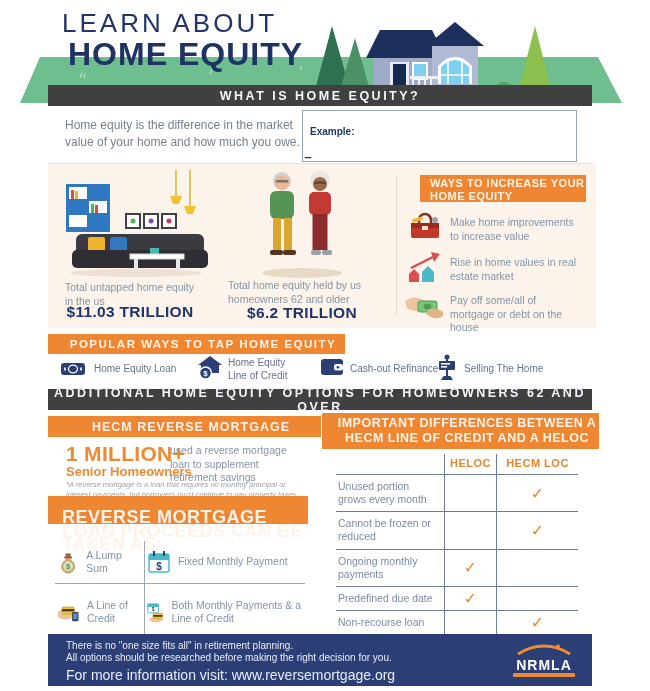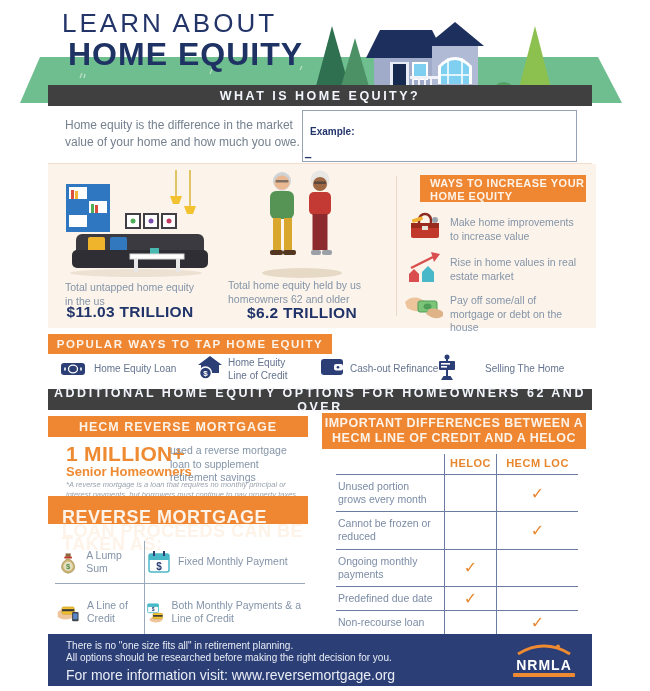--- a/index.html
+++ b/index.html
@@ -32,35 +32,35 @@
   .peach-line{height:0;border-top:1px solid #f3decb;}
 
   
   .cream{left:48px;top:164px;width:548px;height:164px;background:#fcf4ea;}
   .cream-divider{left:396px;top:176px;width:1px;height:140px;background:#e9d9c6;}
   .stat-caption{font-size:10.5px;color:#8494a8;text-align:left;line-height:1.3;}
   .stat-value{font-size:15.5px;font-weight:800;color:#20346a;text-align:center;letter-spacing:.3px;}
   .cap1{left:65px;top:281px;width:130px;} .val1{left:40px;top:303px;width:180px;}
   .cap2{left:228px;top:279px;width:148px;} .val2{left:228px;top:304px;width:148px;}
 
-  .orange-box{background:#ee8632;color:#fdf3e8;font-weight:700;}
+  .orange-box{background:#ee8632;color:#fdf3e8;font-weight:700;padding-left:13px;}
   .box-ways{left:420px;top:175px;width:166px;height:27px;font-size:11px;line-height:12.5px;
             letter-spacing:.5px;padding:2px 0 0 10px;box-sizing:border-box;}
   .way-item-text{width:128px;font-size:10.5px;line-height:1.3;color:#8494a8;}
   .way1t{left:450px;top:216px;} .way2t{left:450px;top:256px;} .way3t{left:450px;top:294px;}
   .way1i{left:408px;top:210px;} .way2i{left:407px;top:250px;} .way3i{left:404px;top:290px;}
 
   
   .box-popular{left:48px;top:334px;width:284px;height:20px;font-size:11.5px;letter-spacing:1.5px;
                display:flex;align-items:center;justify-content:center;}
   .pw-label{font-size:10px;color:#64738e;line-height:1.25;}
   .pw1i{left:60px;top:360px;} .pw1l{left:94px;top:363px;}
   .pw2i{left:198px;top:356px;} .pw2l{left:228px;top:357px;width:72px;}
   .pw3i{left:320px;top:357px;} .pw3l{left:350px;top:363px;}
-  .pw4i{left:436px;top:354px;} .pw4l{left:464px;top:363px;margin-left:21px;}
+  .pw4i{left:436px;top:354px;} .pw4l{left:464px;top:363px;}
 
   
   .box-hecm{left:48px;top:416px;width:260px;height:21px;font-size:12.5px;letter-spacing:1px;
             display:flex;align-items:center;justify-content:center;}
   .million{left:66px;top:442px;font-size:21px;font-weight:800;color:#ee8a31;letter-spacing:.3px;}
   .senior{left:66px;top:464px;font-size:13px;font-weight:700;color:#ee8a31;}
   .hecm-text{left:170px;top:444px;width:138px;font-size:10.5px;line-height:1.3;color:#8494a8;}
   .footnote{left:66px;top:480px;width:242px;font-size:7.5px;font-style:italic;line-height:1.35;color:#9aa3ad;}
   .box-proceeds{left:48px;top:496px;width:260px;height:28px;font-size:18px;line-height:13.5px;
                 letter-spacing:.5px;padding:15px 0 0 14px;box-sizing:border-box;}

